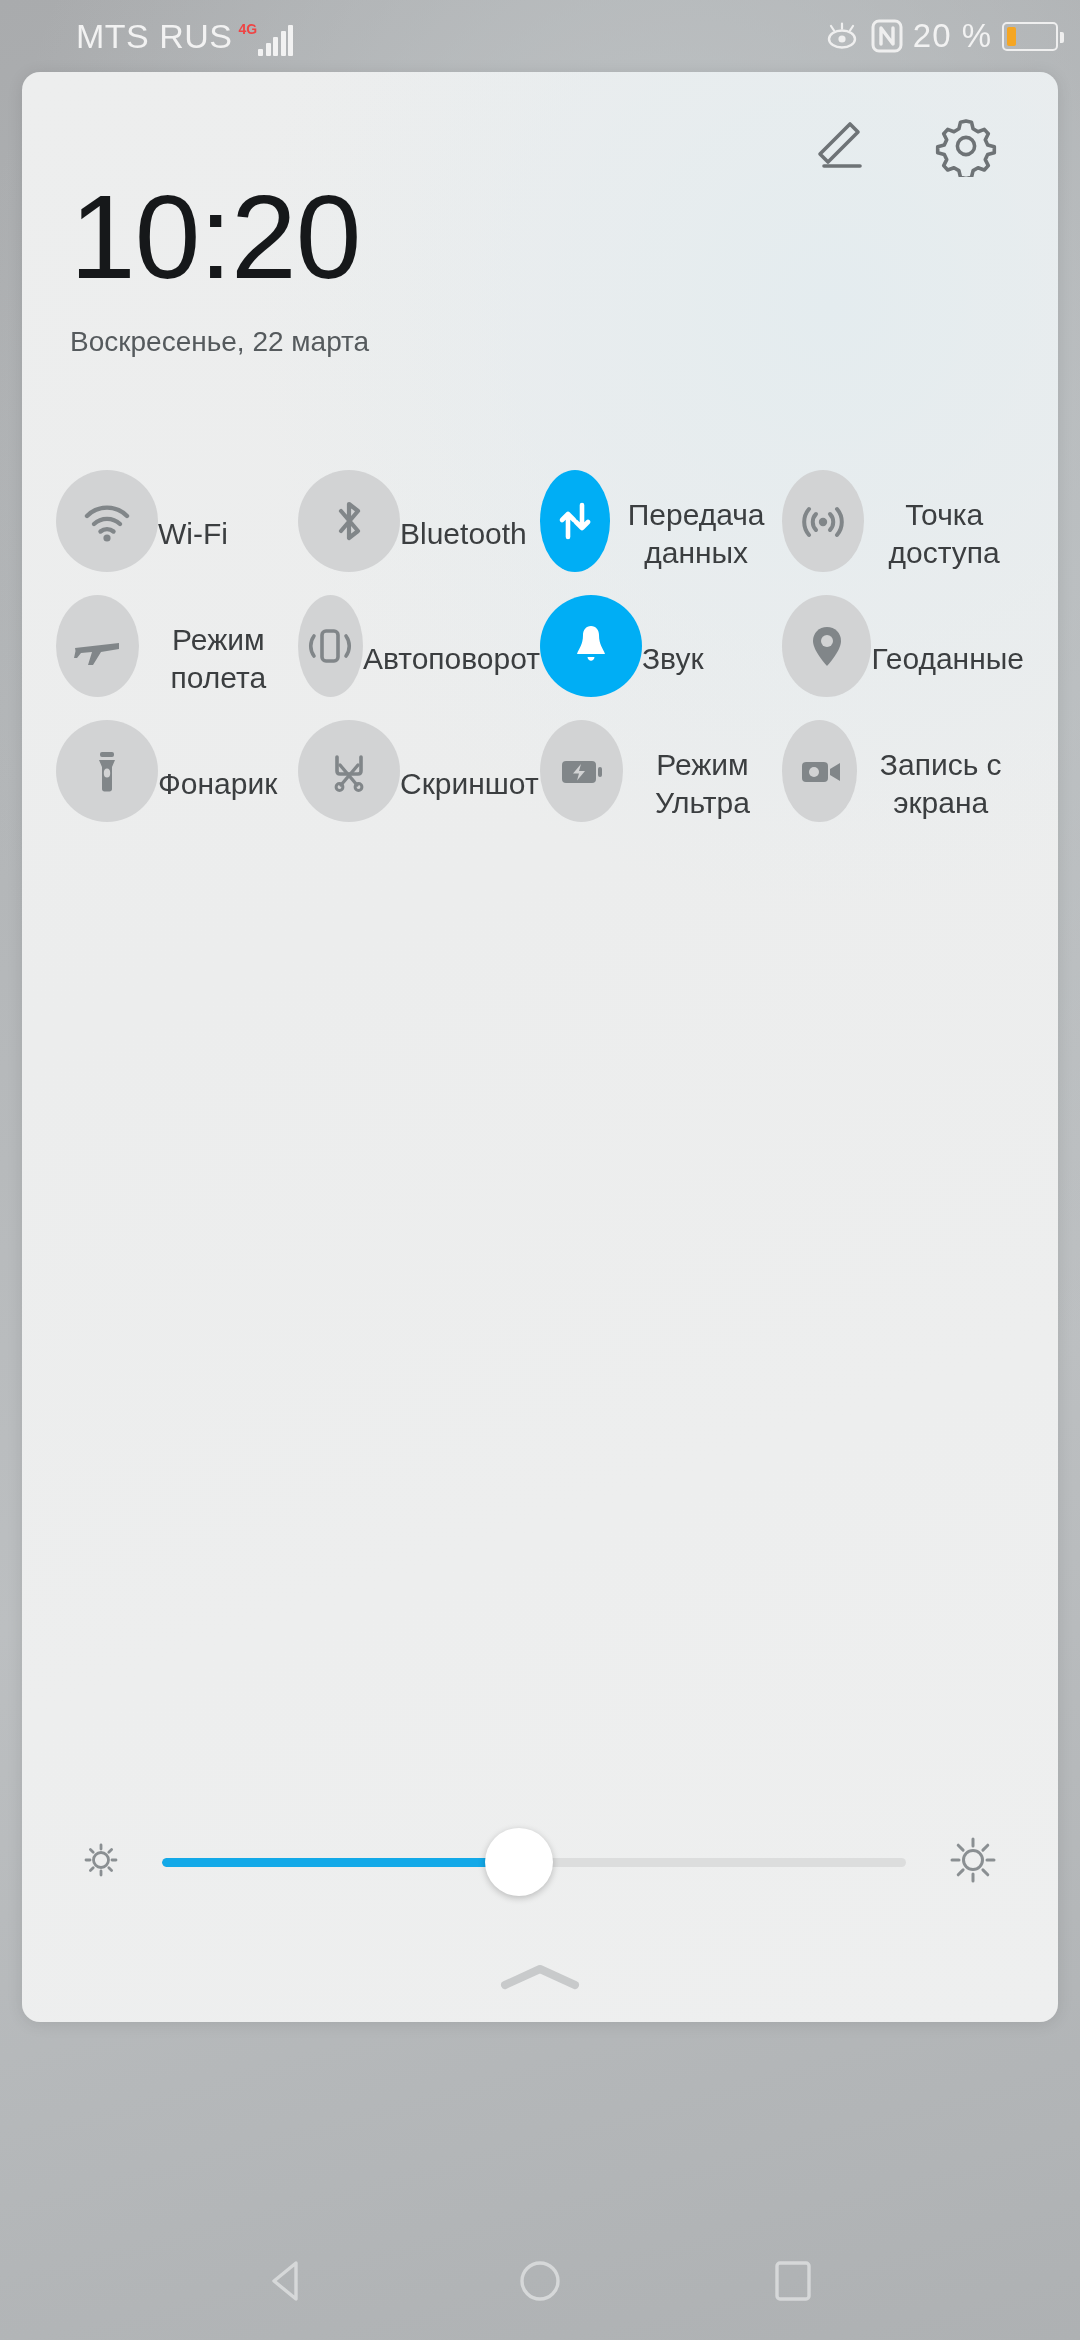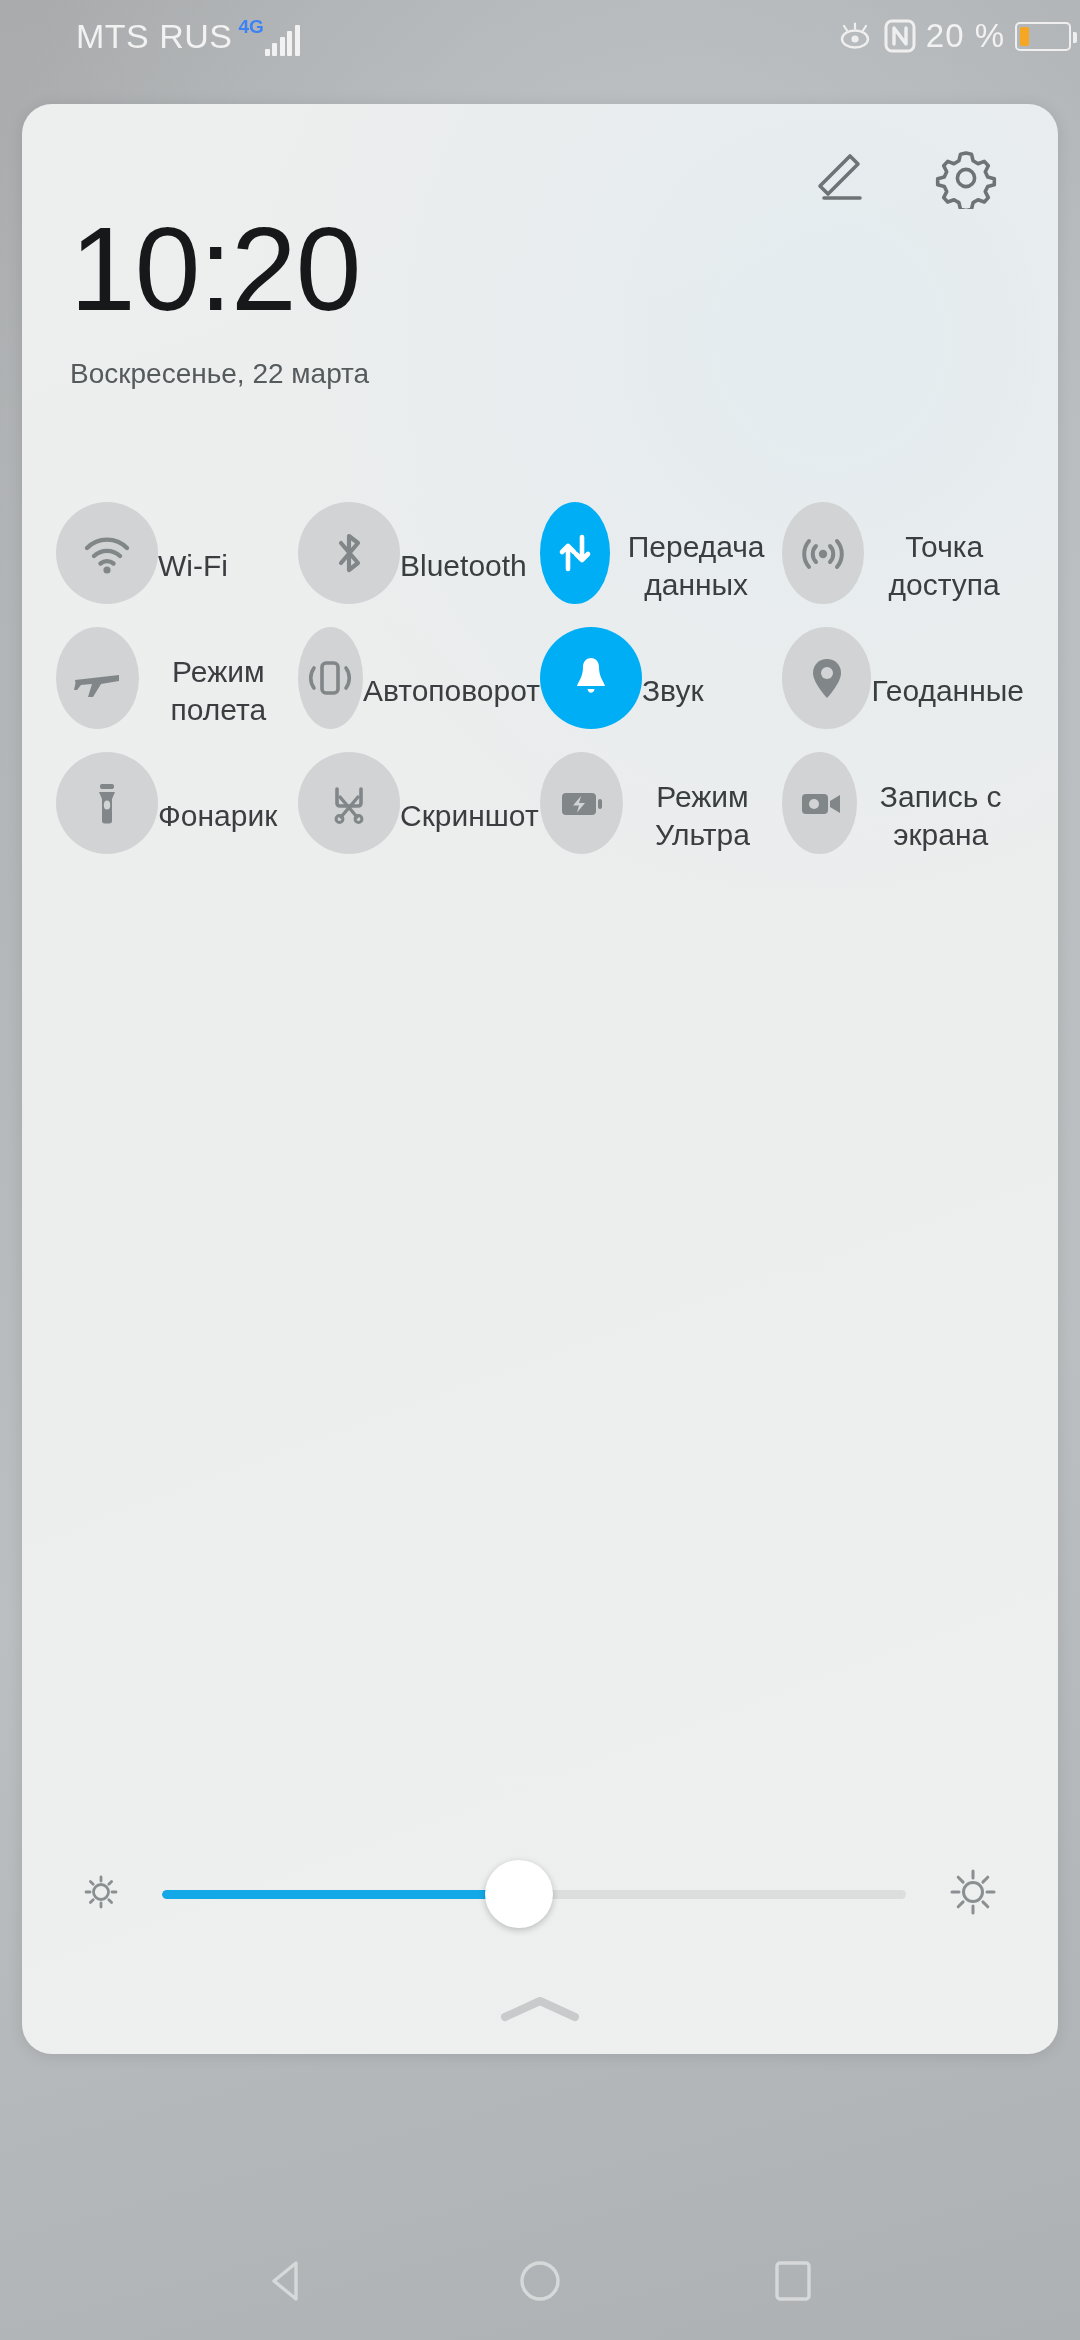--- a/index.html
+++ b/index.html
@@ -12,27 +12,27 @@
     background:
       radial-gradient(ellipse 120% 80% at 62% 22%, #c4c9cb 0%, rgba(196,201,203,0) 55%),
       linear-gradient(165deg, #a9abad 0%, #b3b6b8 30%, #bcbfc1 62%, #aeb1b3 100%);
     position:relative;
   }
 
   
   #status-bar {
     position:absolute; top:0; left:0; width:1080px; height:72px;
     display:flex; align-items:center; justify-content:space-between;
-    padding:0 9px 0 76px;
+    padding:0 22px 0 76px;
     color:#ffffff;
   }
   #status-left { display:flex; align-items:flex-end; gap:4px; }
   #carrier { font-size:34px; letter-spacing:.5px; font-weight:400; color:#f2f2f2; }
   .net-block { display:flex; align-items:flex-end; margin-left:2px; position:relative; }
-  .net-label { font-size:19px; font-weight:700; line-height:1; margin-bottom:20px; color:#3b82f6; }
+  .net-label { font-size:14px; font-weight:700; line-height:1; margin-bottom:20px; color:#ef4444; }
   .bars { display:flex; align-items:flex-end; gap:2.5px; margin-left:1px; }
   .bars i { display:block; width:5px; background:#f2f2f2; border-radius:1px; }
   .bars i:nth-child(1){height:7px;} .bars i:nth-child(2){height:13px;}
   .bars i:nth-child(3){height:19px;} .bars i:nth-child(4){height:25px;}
   .bars i:nth-child(5){height:31px;}
 
   #status-right { display:flex; align-items:center; gap:10px; }
   #status-right svg { display:block; }
   #battery-pct { font-size:33px; color:#f2f2f2; letter-spacing:1px; }
   .batt {
@@ -41,27 +41,26 @@
   }
   .batt:after {
     content:""; position:absolute; right:-8px; top:8px;
     width:4px; height:11px; background:#efefef; border-radius:0 2px 2px 0;
   }
   .batt-fill { height:100%; background:#f5a623; border-radius:2px; }
 
   
   #qs-panel {
     position:absolute; left:22px; top:72px; width:1036px; height:1950px;
-    border-radius:30px;
+    border-radius:18px;
     background:
       radial-gradient(ellipse 90% 50% at 78% 12%, #e4ecef 0%, rgba(228,236,239,0) 62%),
       linear-gradient(160deg, #edeeee 0%, #eceded 42%, #eeefef 100%);
     box-shadow:0 2px 16px rgba(0,0,0,.10);
     overflow:hidden;
-    margin-top:32px;
   }
 
   #panel-header {
     position:absolute; top:0; right:0; height:148px; width:100%;
     display:flex; align-items:center; justify-content:flex-end;
     gap:54px; padding-right:56px;
   }
   .hdr-btn { width:72px; height:72px; display:flex; align-items:center; justify-content:center; }
 
   #clock-block { position:absolute; left:48px; top:106px; }

